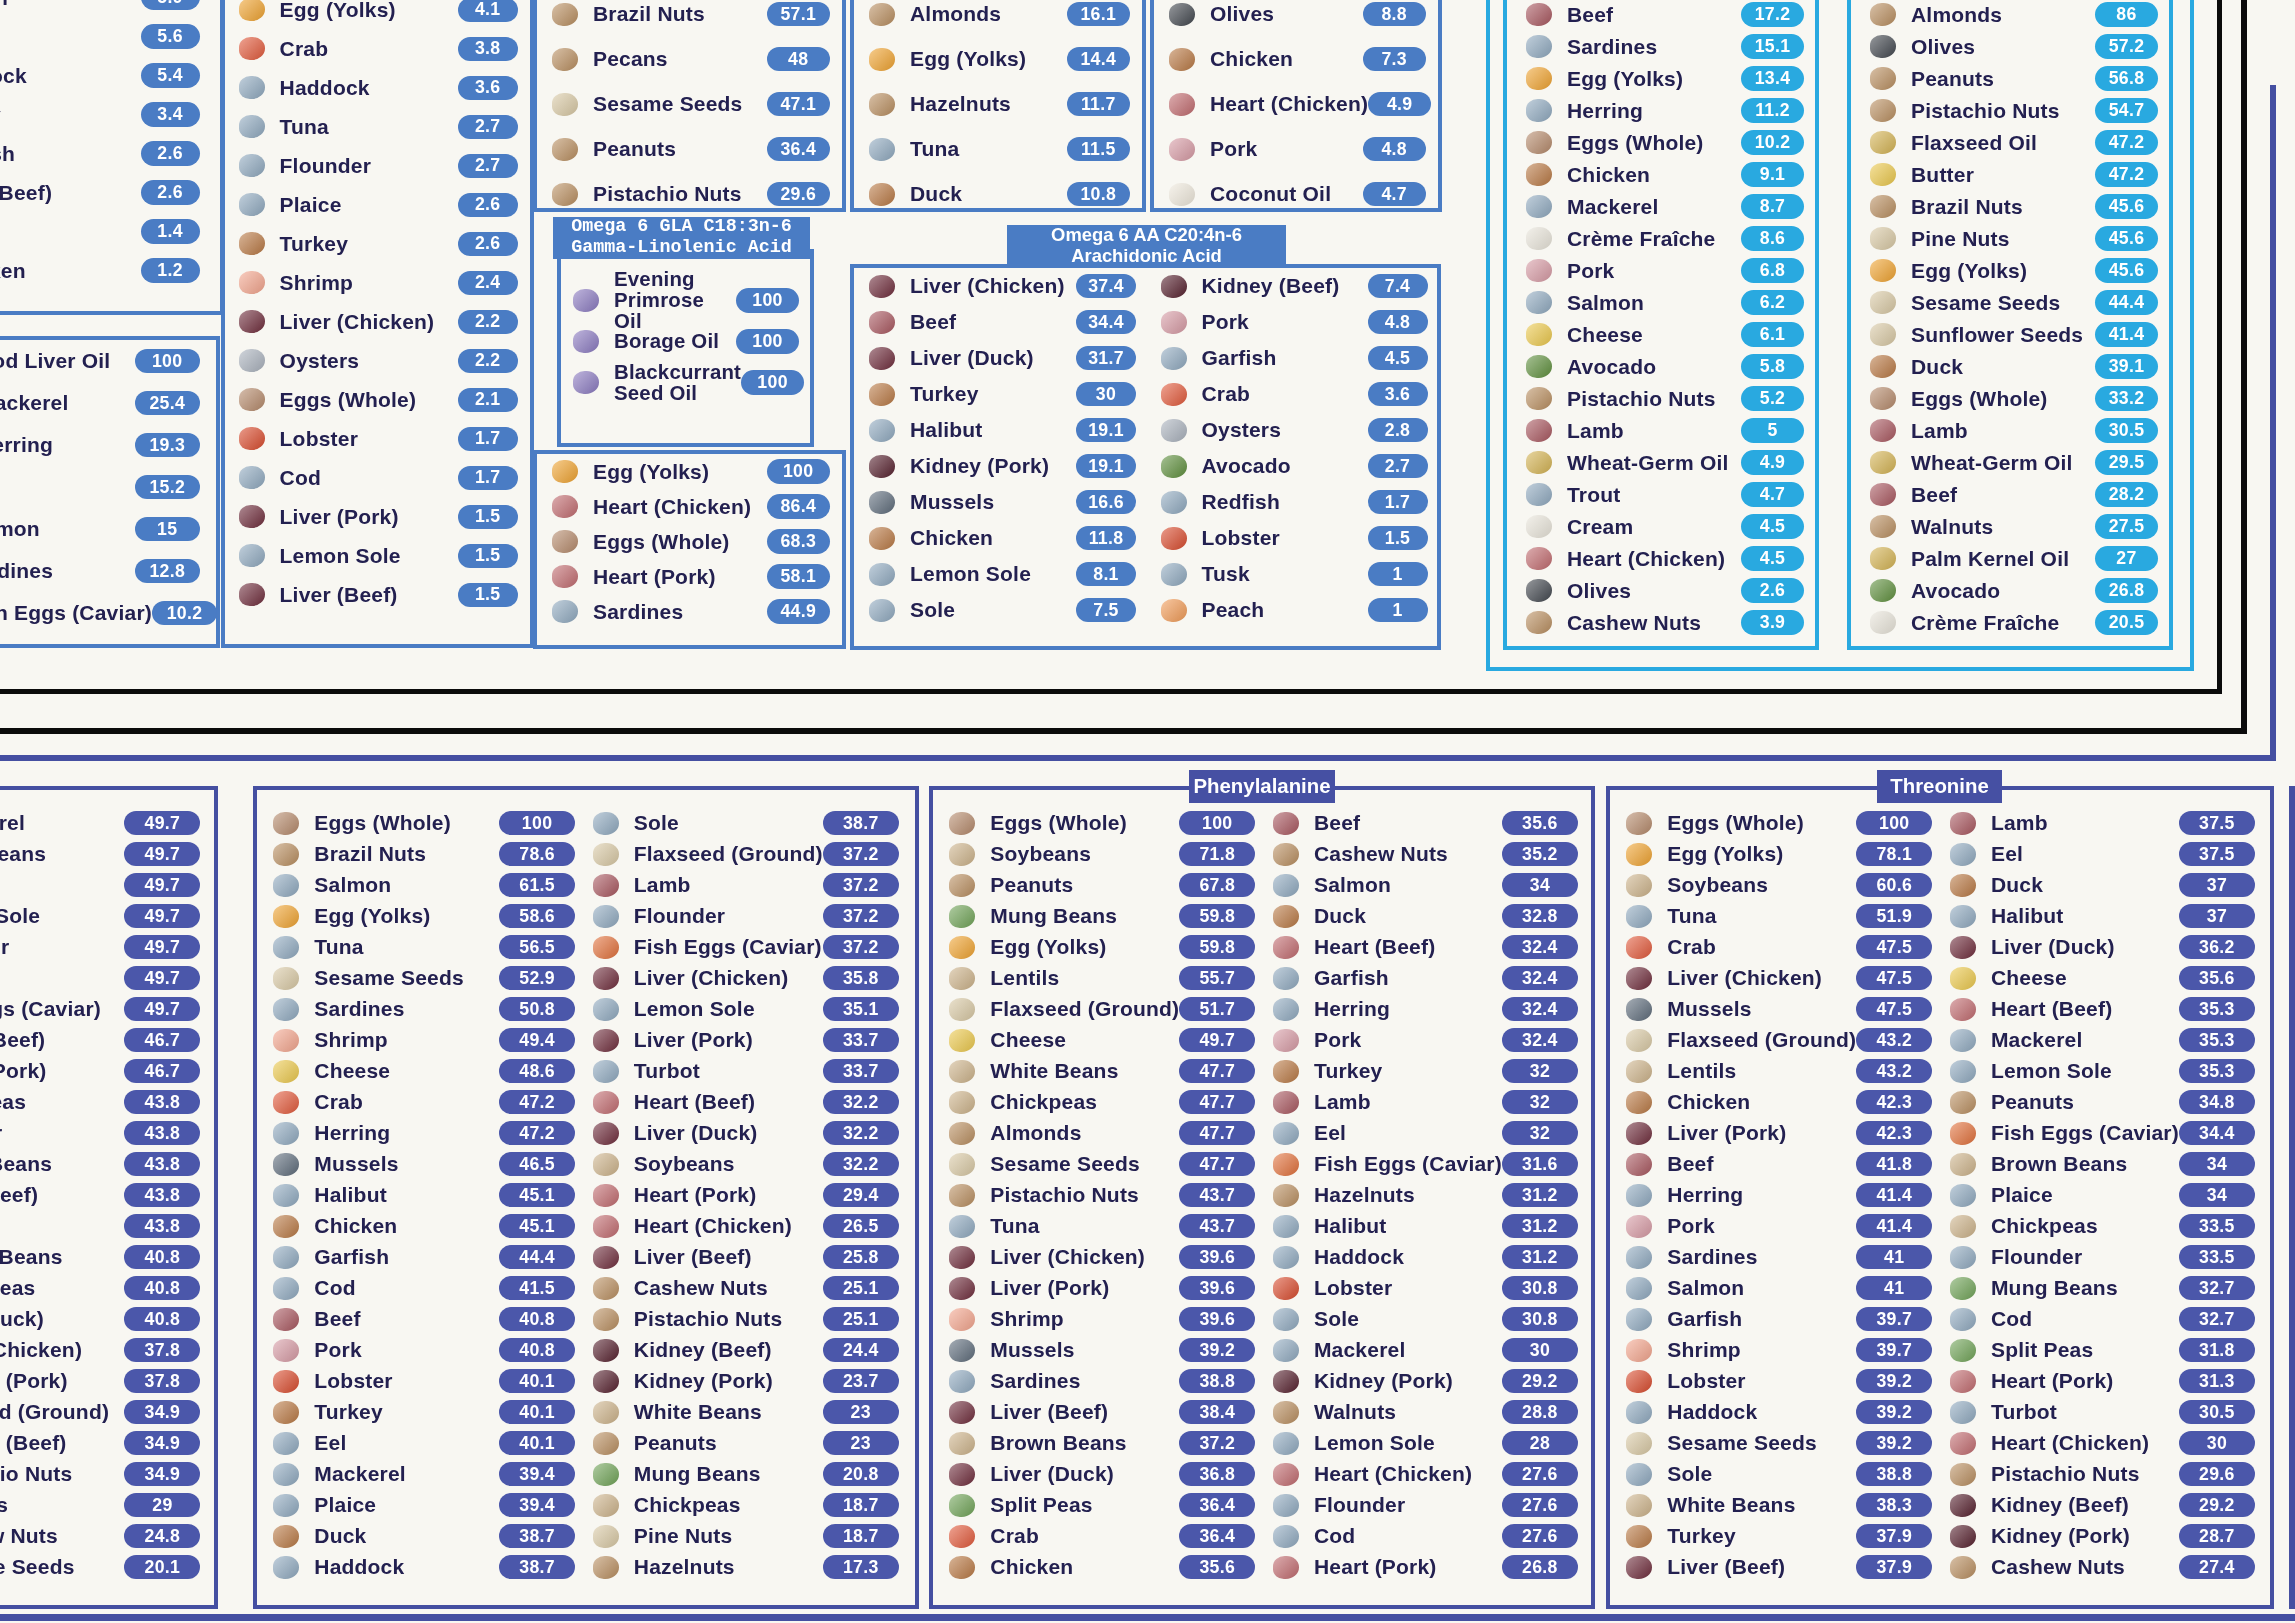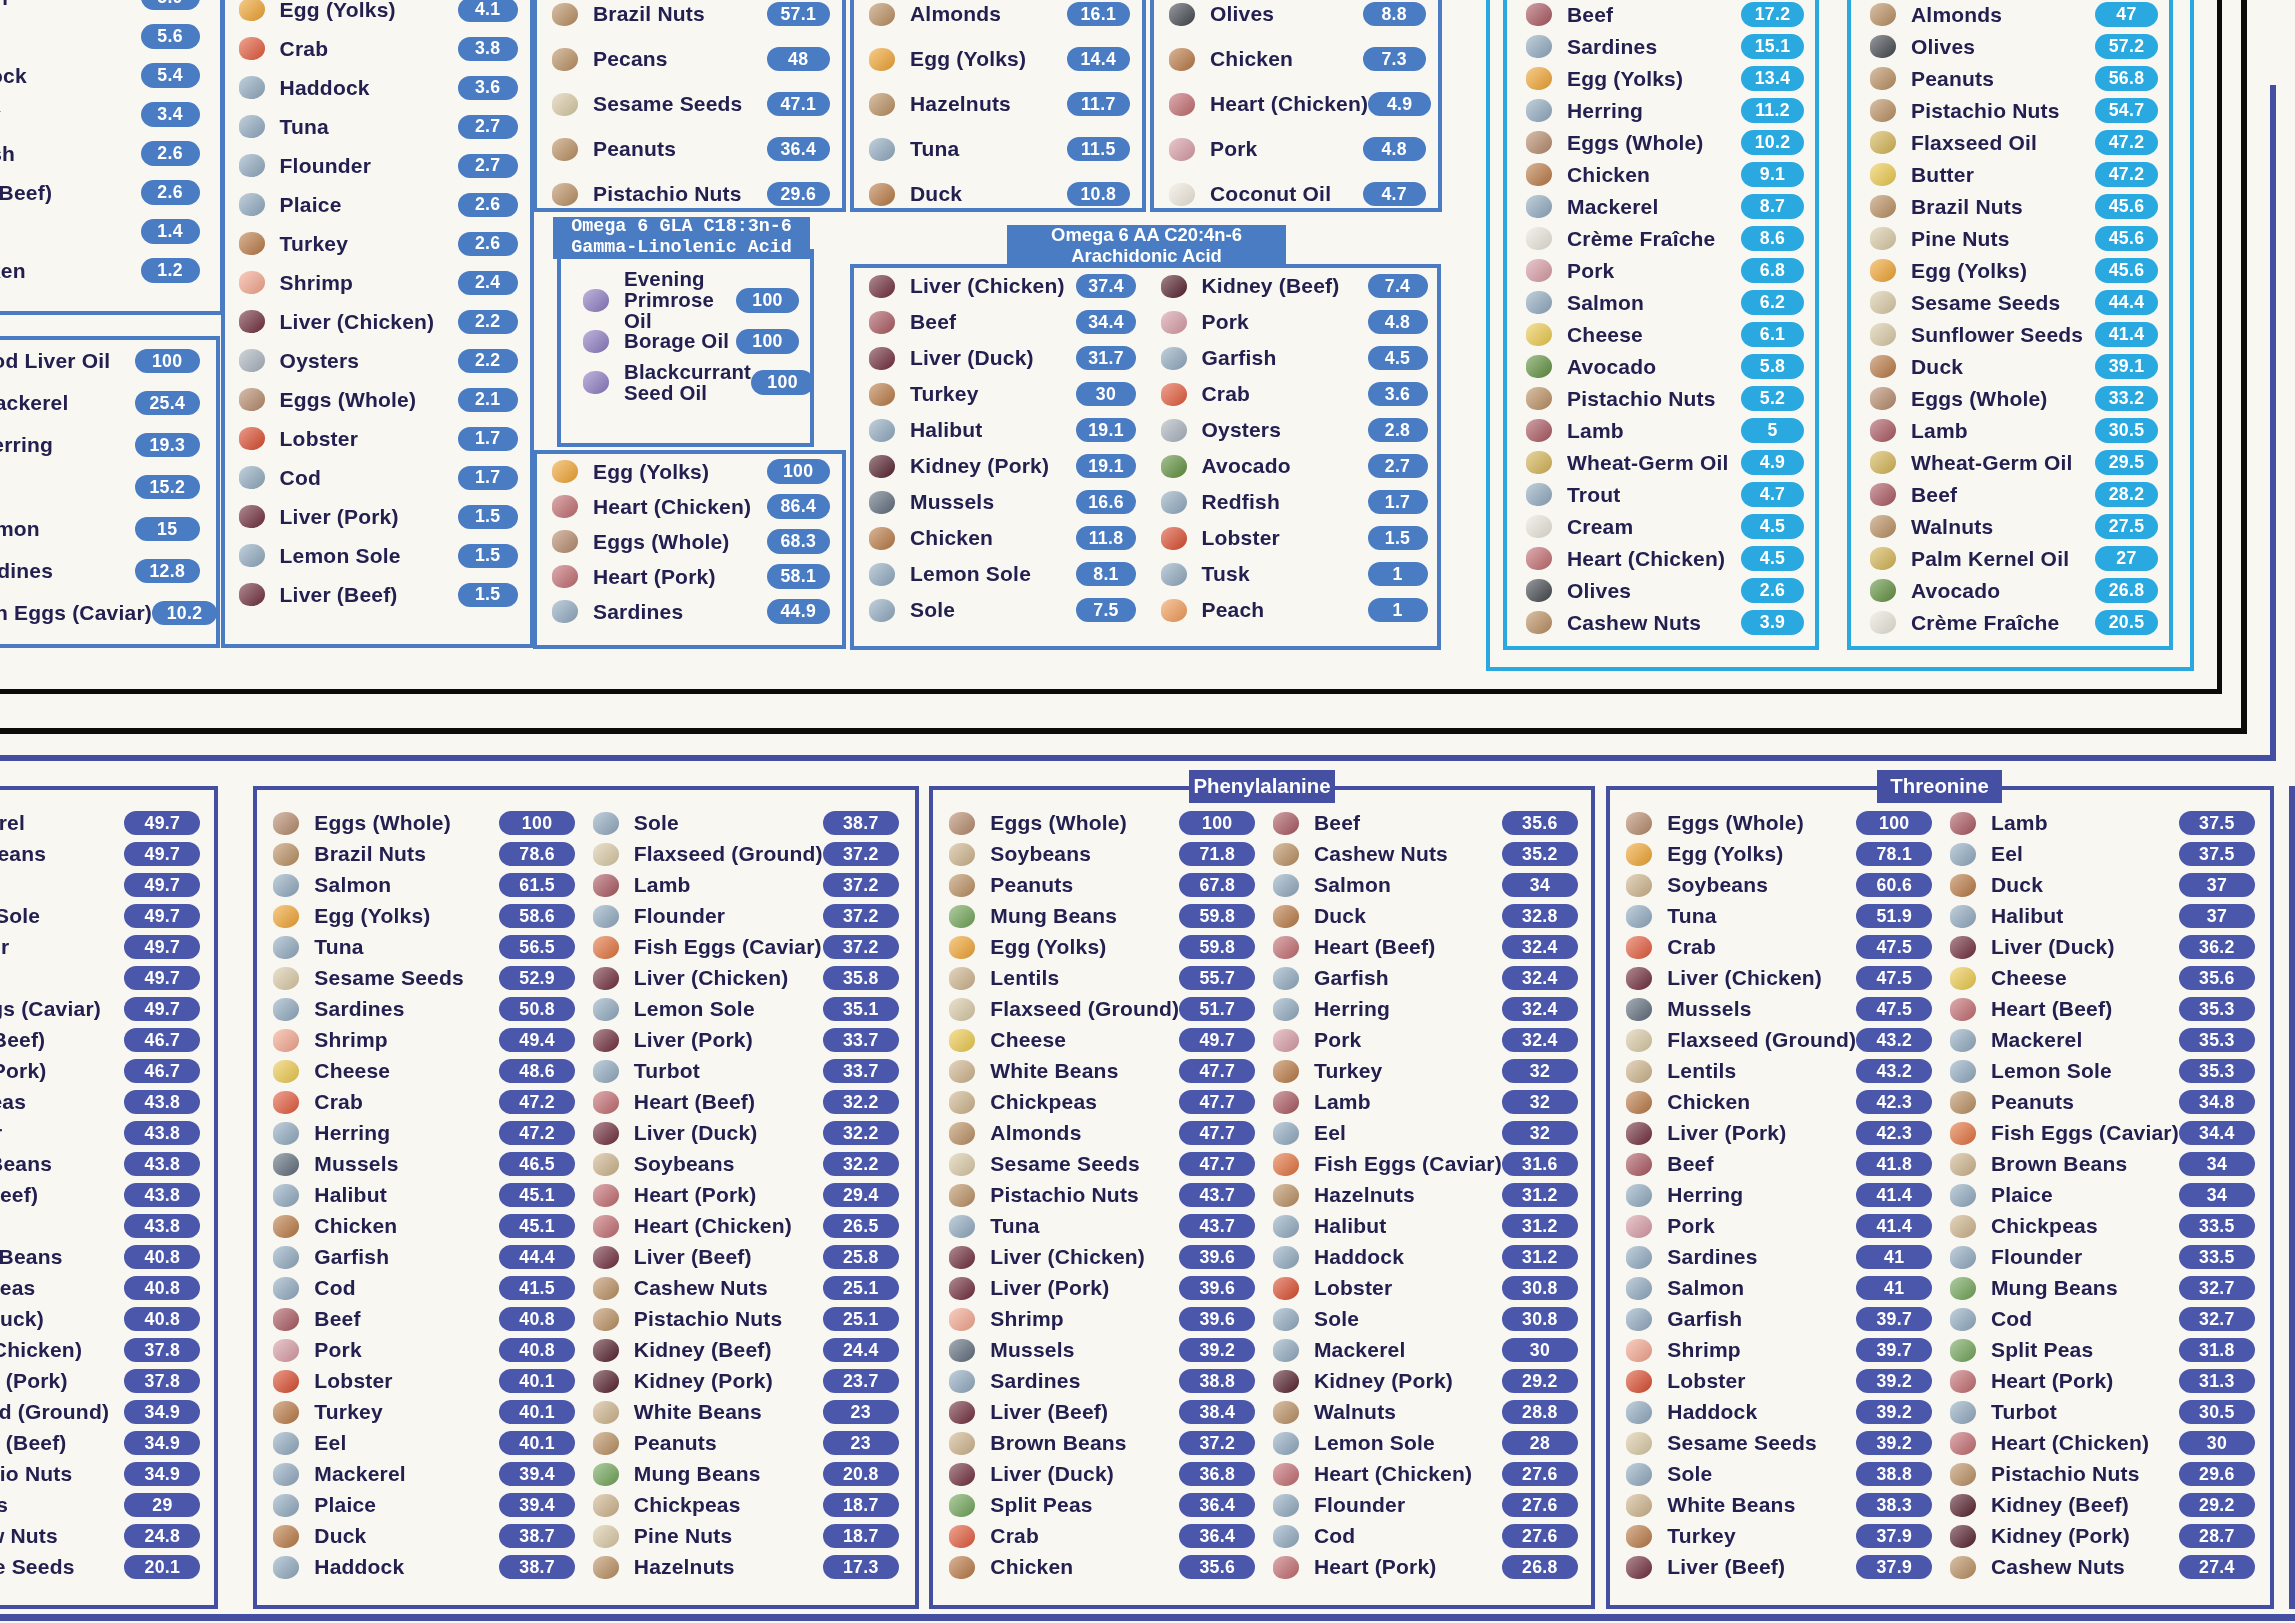--- a/index.html
+++ b/index.html
@@ -48,21 +48,21 @@
   #a1 .rows{padding:4.1px 20.4px 0 0;--rh:39px;--bw:59px;}
   #a2{left:-27px;top:336px;width:247px;height:312px;}
   #a2 .rows{padding:0 16.3px 0 0;--rh:42px;--bw:65px;}
   #b{left:221px;top:-30px;width:313px;height:678px;}
   #b .rows{padding:16.3px 12.3px 0 13.6px;--rh:39px;--bw:60px;}
   #c-top{left:533px;top:-30px;width:313px;height:242px;}
   #d-top{left:850px;top:-30px;width:296px;height:242px;}
   #e-top{left:1150px;top:-30px;width:292px;height:242px;}
   .topbox .rows{padding:17.7px 12.3px 0 15px;--rh:45px;--bw:63px;}
   #gla-box{left:557px;top:249px;width:257px;height:198px;}
-  #gla-box .rows{padding:27px 11px 0 22px;--rh:41px;--bw:63px;}
+  #gla-box .rows{padding:27px 11px 0 12px;--rh:41px;--bw:63px;}
   #gla-box .lbl{white-space:normal;line-height:1.02;font-size:20.4px;}
   #gla-pill{left:553px;top:217px;width:257px;height:42px;font-family:Liberation Mono, monospace;}
   #c-bottom{left:533px;top:450px;width:313px;height:199px;}
   #c-bottom .rows{padding:0 12.3px 0 15px;--rh:35px;--bw:63px;}
   #aa-box{left:850px;top:264px;width:591px;height:386px;display:flex;}
   #aa-box .col{flex:1;}
   #aa-box .rows{padding:0 9.5px 0 15px;--rh:36px;--bw:60px;}
   #aa-pill{left:1007px;top:225px;width:279px;height:42px;}
   #f-panel{left:1503px;top:-30px;width:316px;height:680px;}
   #g-panel{left:1847px;top:-30px;width:326px;height:680px;}
@@ -608,21 +608,21 @@
           <span class="lbl">Cashew Nuts</span>
           <span class="badge">3.9</span>
         </div>
       </div>
   </div>
   <div class="panel cyanb cyanbadge fg" id="g-panel">
     <div class="rows">
         <div class="row">
           <span class="icon ic-nuts"></span>
           <span class="lbl">Almonds</span>
-          <span class="badge">47</span>
+          <span class="badge">86</span>
         </div>
         <div class="row">
           <span class="icon ic-olive"></span>
           <span class="lbl">Olives</span>
           <span class="badge">57.2</span>
         </div>
         <div class="row">
           <span class="icon ic-nuts"></span>
           <span class="lbl">Peanuts</span>
           <span class="badge">56.8</span>

